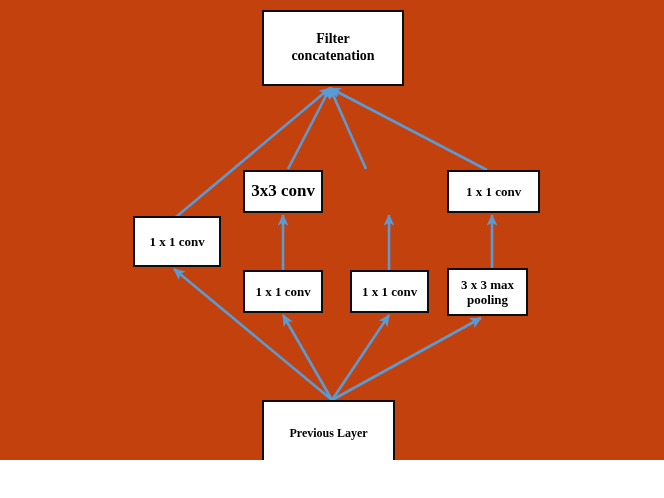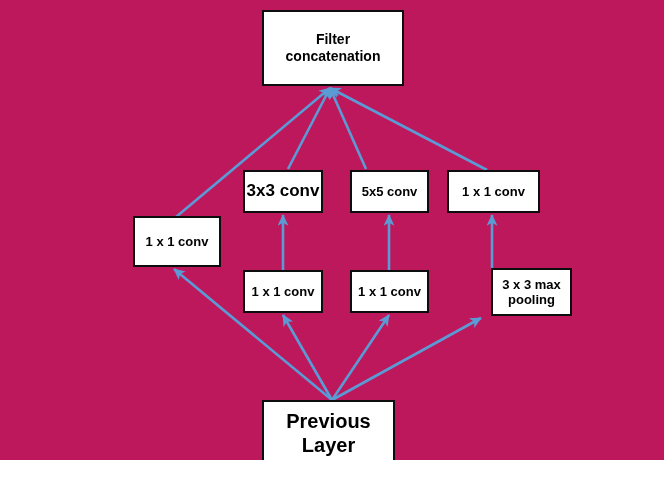--- a/index.html
+++ b/index.html
@@ -4,23 +4,23 @@
 <style>
   html, body {
     margin: 0;
     padding: 0;
     background: #ffffff;
   }
   #canvas {
     position: relative;
     width: 664px;
     height: 460px;
-    background: #be185d;
+    background: #c2410c;
     overflow: hidden;
-    font-family: Liberation Sans, sans-serif;
+    font-family: Liberation Serif, serif;
   }
   #edges {
     position: absolute;
     left: 0;
     top: 0;
     width: 664px;
     height: 498px;
     pointer-events: none;
   }
   .node {
@@ -62,20 +62,19 @@
       <line x1="492" y1="268" x2="492" y2="215" stroke="#5B9BD5" stroke-width="2.6" marker-end="url(#arrowhead)"></line>
       <line x1="176" y1="217" x2="330" y2="88" stroke="#5B9BD5" stroke-width="2.6" marker-end="url(#arrowhead)"></line>
       <line x1="288" y1="169" x2="330" y2="88" stroke="#5B9BD5" stroke-width="2.6" marker-end="url(#arrowhead)"></line>
       <line x1="366" y1="169" x2="330" y2="88" stroke="#5B9BD5" stroke-width="2.6" marker-end="url(#arrowhead)"></line>
       <line x1="487" y1="170" x2="330" y2="88" stroke="#5B9BD5" stroke-width="2.6" marker-end="url(#arrowhead)"></line>
     </svg>
 <div class="node" style="left: 262px; top: 10px; width: 142px; height: 76px; font-size: 14px; border-color: rgb(13, 13, 13);"><span class="node-label">Filter
 concatenation</span></div>
     <div class="node" style="left: 133px; top: 216px; width: 88px; height: 51px; font-size: 13px; border-color: rgb(13, 13, 13);"><span class="node-label">1 x 1 conv</span></div>
     <div class="node" style="left: 243px; top: 170px; width: 80px; height: 43px; font-size: 17px; border-color: rgb(13, 13, 13);"><span class="node-label">3x3  conv</span></div>
-    <div class="node" style="left: 350px; top: 170px; width: 79px; height: 43px; font-size: 13px; border-color: rgb(13, 13, 13);"><span class="node-label">5x5  conv</span></div>
     <div class="node" style="left: 447px; top: 170px; width: 93px; height: 43px; font-size: 13px; border-color: rgb(13, 13, 13);"><span class="node-label">1 x 1 conv</span></div>
     <div class="node" style="left: 243px; top: 270px; width: 80px; height: 43px; font-size: 13px; border-color: rgb(13, 13, 13);"><span class="node-label">1 x 1 conv</span></div>
     <div class="node" style="left: 350px; top: 270px; width: 79px; height: 43px; font-size: 13px; border-color: rgb(13, 13, 13);"><span class="node-label">1 x 1 conv</span></div>
-    <div class="node" style="left: 447px; top: 268px; width: 81px; height: 48px; font-size: 13px; border-color: rgb(13, 13, 13); margin-left: 44px;"><span class="node-label">3  x 3   max
+    <div class="node" style="left: 447px; top: 268px; width: 81px; height: 48px; font-size: 13px; border-color: rgb(13, 13, 13);"><span class="node-label">3  x 3   max
 pooling</span></div>
-    <div class="node" style="left: 262px; top: 400px; width: 133px; height: 67px; font-size: 20px; border-color: rgb(13, 13, 13);"><span class="node-label">Previous Layer</span></div>
+    <div class="node" style="left: 262px; top: 400px; width: 133px; height: 67px; font-size: 12px; border-color: rgb(13, 13, 13);"><span class="node-label">Previous Layer</span></div>
   </div>
 
 </body></html>

